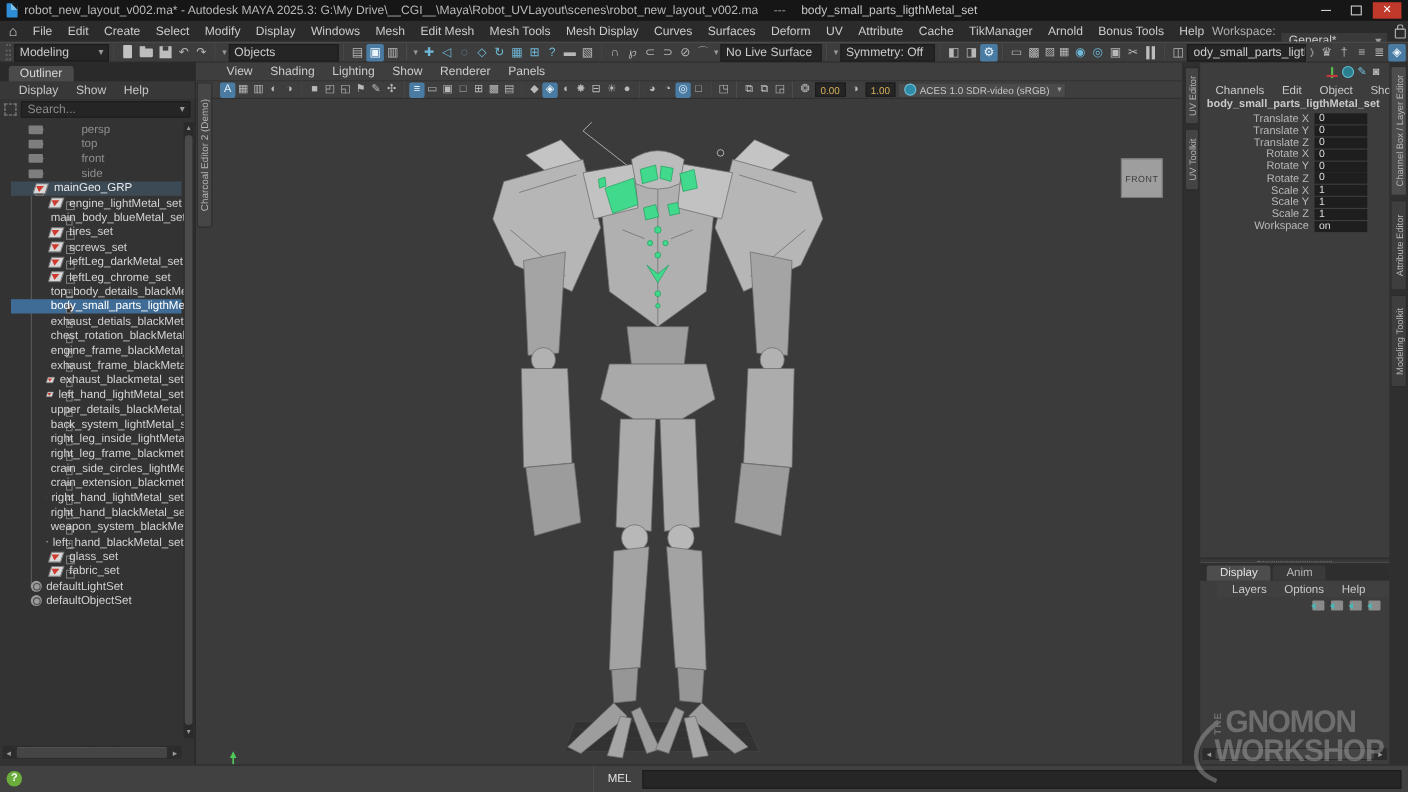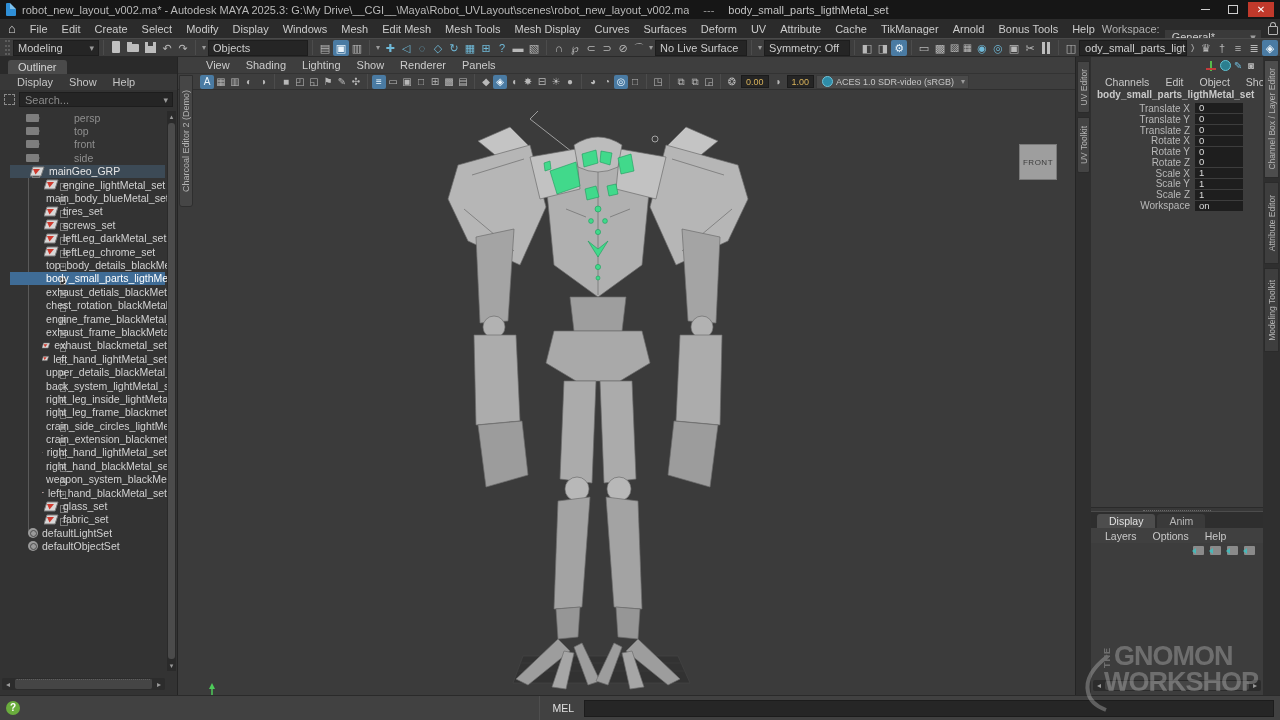--- a/index.html
+++ b/index.html
@@ -124,21 +124,21 @@
   .ch-rows { margin-top:1px; }
   .ch-row { height:10.8px; display:flex; align-items:center; }
   .ch-label { width:104px; text-align:right; color:#b8b8b8; font-size:10px; padding-right:5px; white-space:nowrap; }
   .ch-val { width:48px; height:10px; background:#1e1e1e; color:#dcdcdc; font-size:9.5px; line-height:10px; padding-left:4px; }
   .rp-split { position:absolute; left:0; right:0; top:450px; height:5px; border-top:1px solid #2a2a2a; border-bottom:1px solid #4c4c4c; background:#383838; }
   .rp-split::after { content:""; position:absolute; left:30%; right:30%; top:2px; border-top:1px dotted #6a6a6a; }
   .le { position:absolute; left:0; right:0; top:455px; bottom:0; }
   .le-tabs { height:16px; background:#2e2e2e; display:flex; align-items:flex-end; padding-left:6px; gap:2px; }
   .le-tab { padding:1px 12px; font-size:10.5px; color:#b5b5b5; background:#3a3a3a; border-radius:3px 3px 0 0; }
   .le-tab.on { background:#4d4d4d; color:#e0e0e0; }
-  .le-menus { height:15px; display:flex; align-items:center; padding-left:6px; background:#404040; }
+  .le-menus { height:15px; display:flex; align-items:center; padding-left:6px; background:#404040;margin-left:15px; }
   .le-menus span { padding:0 8px; color:#c9c9c9; font-size:10.5px; }
   .le-icons { height:15px; display:flex; align-items:center; justify-content:flex-end; gap:6px; padding-right:8px; }
   .li-ic { width:11px; height:9px; background:#8a8a8a; border-radius:1px; position:relative; }
   .li-ic::before{ content:""; position:absolute; left:-4px; top:2px; border:3px solid transparent; border-right:4px solid #49b8b8; }
   .rp-hscroll { position:absolute; left:2px; right:2px; bottom:4px; height:11px; background:#2c2c2c; border-radius:2px; display:flex; align-items:center; }
   .rp-hscroll .harrow { width:12px; color:#9a9a9a; font-size:8px; text-align:center; }
   .rp-hscroll .hthumb { flex:1; height:9px; background:#454545; border-radius:2px; }
   .ax-ic { width:12px; height:12px; position:relative; }
   .ax-ic::before{ content:""; position:absolute; left:5px; top:1px; width:2px; height:10px; background:#57b94a; }
   .ax-ic::after{ content:""; position:absolute; left:1px; top:8px; width:10px; height:2px; background:#c23b3b; }

